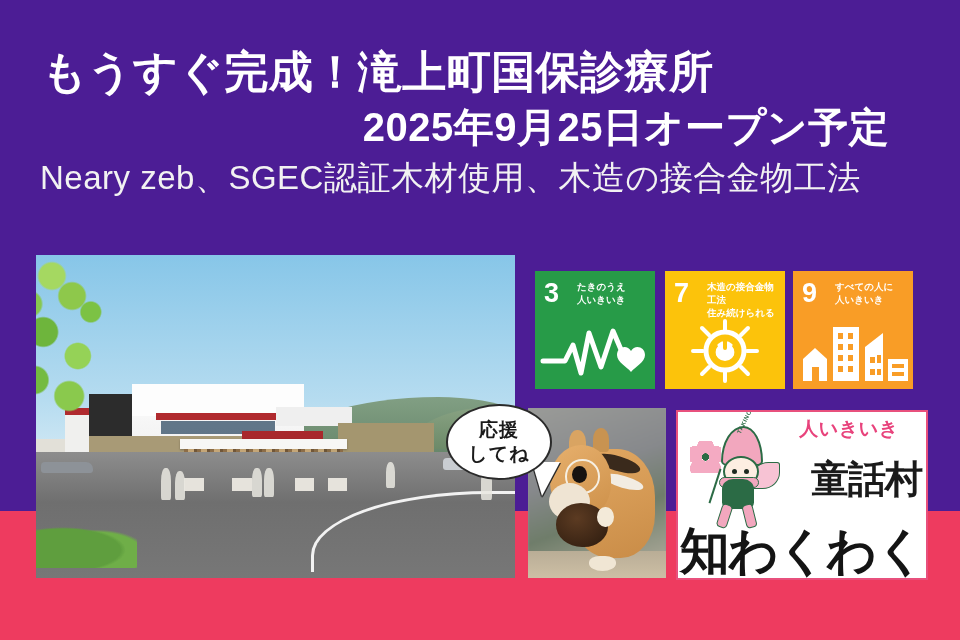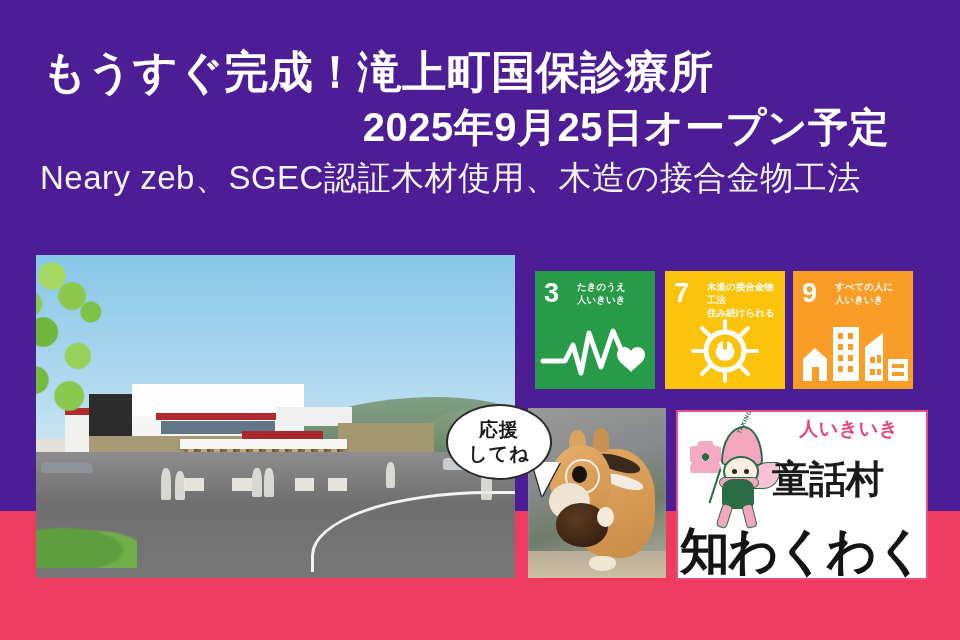--- a/index.html
+++ b/index.html
@@ -173,21 +173,21 @@
   
   .logo{
     position:absolute;left:676px;top:410px;width:248px;height:166px;
     background:#ffffff;border:2px solid #e8507d;overflow:hidden;
   }
   .logo-tag{
     position:absolute;right:6px;top:6px;width:142px;text-align:center;
     font-size:19px;font-weight:700;color:#e8437c;line-height:1.16;letter-spacing:.5px;
   }
   .logo-mid{
-    position:absolute;right:4px;top:48px;width:150px;text-align:left;
+    position:absolute;right:4px;top:48px;width:150px;text-align:right;
     font-size:38px;font-weight:700;color:#1a1a1a;letter-spacing:-1px;line-height:1;
   }
   .logo-big{
     position:absolute;left:0;bottom:2px;width:100%;text-align:center;
     font-size:50px;font-weight:700;color:#141414;letter-spacing:-2px;line-height:1;
   }
   .mascot{position:absolute;left:14px;top:14px;width:90px;height:106px;}
   .m-hat{position:absolute;left:32%;top:0;width:42%;height:34%;
     background:#f2a7be;border-radius:54% 46% 16% 16% / 88% 88% 12% 12%;
     border:2px solid #2b6b45;}

